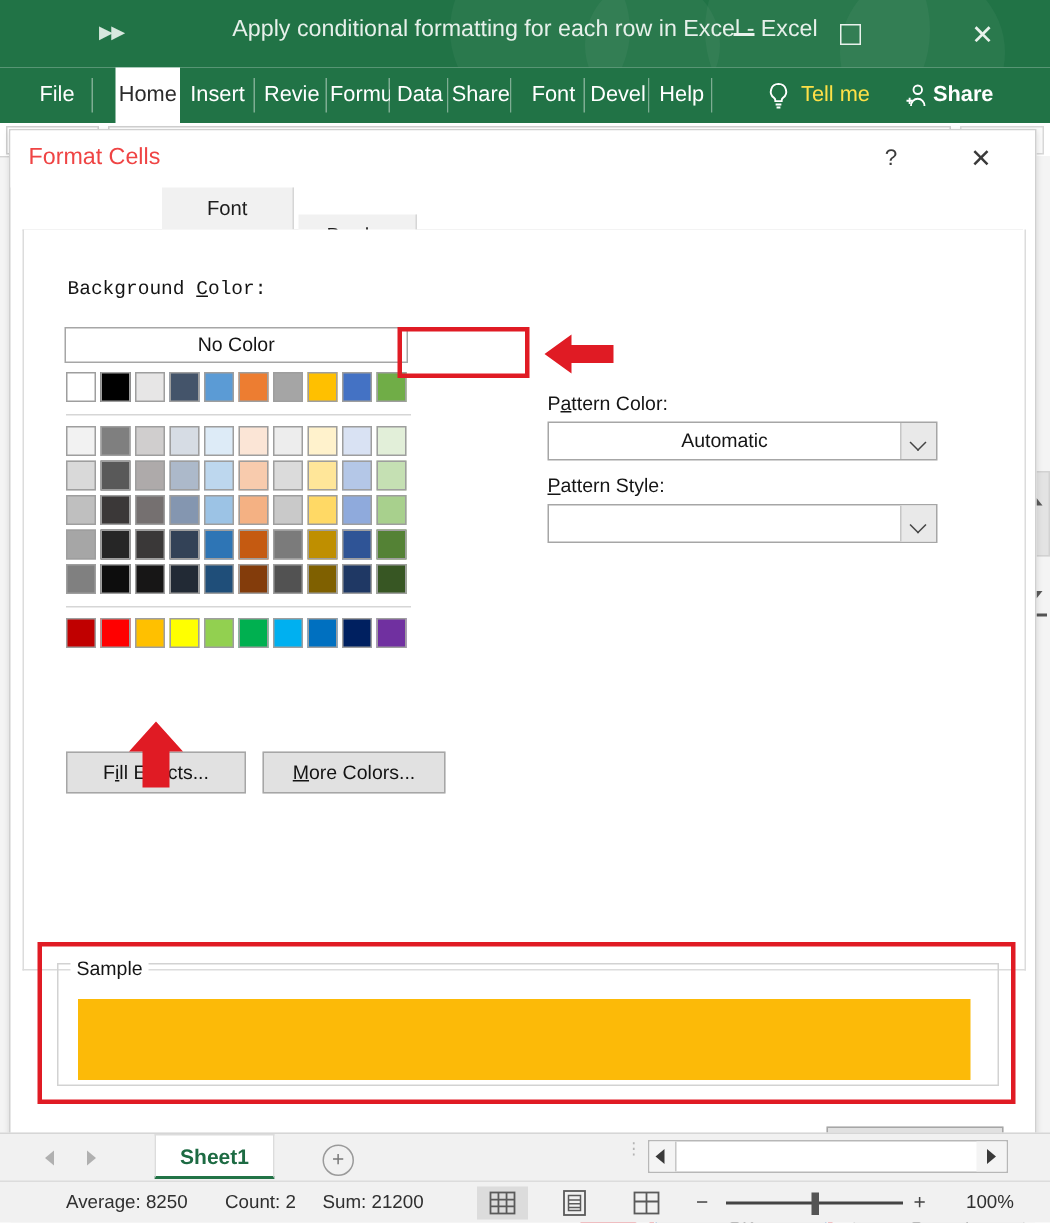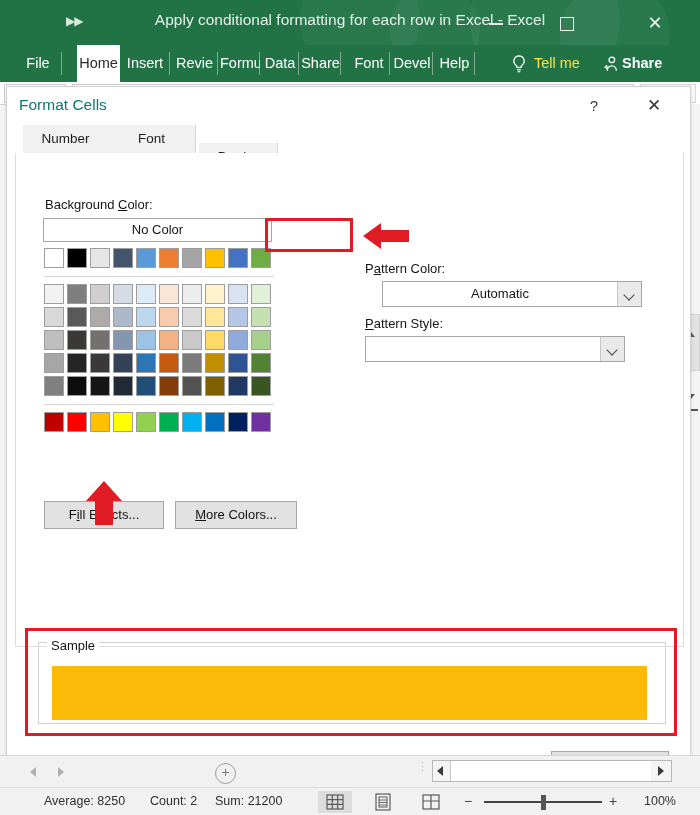--- a/index.html
+++ b/index.html
@@ -222,21 +222,21 @@
   #dlg-titlebar {
     position: absolute;
     left: 0; top: 0;
     width: 683px; height: 38px;
     background: #ffffff;
   }
   #dlg-title {
     position: absolute;
     left: 12px; top: 9px;
     font-size: 15.5px;
-    color: #0f766e;
+    color: #ef4444;
   }
   #dlg-help {
     position: absolute;
     left: 572px; top: 6px;
     width: 30px; height: 26px;
     line-height: 26px; text-align: center;
     font-size: 15px;
     color: #3a3a3a;
   }
   #dlg-close {
@@ -362,21 +362,21 @@
   }
   .combo .cbtn::after {
     content: "";
     position: absolute;
     left: 7px; top: 9px;
     width: 7px; height: 7px;
     border-left: 1.4px solid #444;
     border-bottom: 1.4px solid #444;
     transform: rotate(-45deg);
   }
-  #pattern-color-combo { left: 375px; top: 194px; width: 260px; }
+  #pattern-color-combo { left: 358px; top: 194px; width: 260px; }
   #pattern-style-combo { left: 358px; top: 249px; width: 260px; }
 
   .winbtn {
     position: absolute;
     border: 1px solid #a6a6a6;
     background: #e1e1e1;
     font-size: 13px;
     color: #141414;
     text-align: center;
     box-sizing: border-box;
@@ -637,28 +637,27 @@
 
   <div id="dialog">
 
     <div id="dlg-titlebar">
       <div id="dlg-title">Format Cells</div>
       <div id="dlg-help">?</div>
       <div id="dlg-close">✕</div>
     </div>
 
     <div id="tabstrip">
-      <div class="dtab" id="tab-number">Number</div>
       <div class="dtab" id="tab-font">Font</div>
       <div class="dtab" id="tab-border">Border</div>
     </div>
 
     <div id="dlg-body"></div>
 
-    <div class="flabel" style="left:38px;top:110px;">
+    <div class="flabel" style="left:38px;top:98px;font-family:Liberation Mono, monospace;">
       Background <u>C</u>olor:
     </div>
     <div id="nocolor-btn">No Color</div>
 
     <div id="palette">
         <div class="prow">
           <div class="sw" style="left: 0px; background: rgb(255, 255, 255);"></div>
           <div class="sw" style="left: 23px; background: rgb(0, 0, 0);"></div>
           <div class="sw" style="left: 46px; background: rgb(231, 230, 230);"></div>
           <div class="sw" style="left: 69px; background: rgb(68, 84, 106);"></div>
@@ -781,20 +780,21 @@
       <path d="M21 2 L39 22 L30 22 L30 46 L12 46 L12 22 L3 22 Z" fill="#e01b24"></path>
     </svg>
     <svg class="arrow" id="arrow-ok" viewBox="0 0 48 32">
       <path d="M46 16 L28 3 L28 10 L2 10 L2 22 L28 22 L28 29 Z" fill="#e01b24"></path>
     </svg>
   </div>
 
   <div id="tabbar">
     <div class="navarrow" id="nav-prev"></div>
     <div class="navarrow" id="nav-next"></div>
+    <div id="sheet-tab">Sheet1</div>
     <div id="add-sheet">+</div>
     <div id="tab-dots">⋮</div>
     <div id="hscroll"></div>
     <div id="hs-left">
       <div class="hsarrow" style="left:4px;border-right:6px solid #3a3a3a;"></div>
     </div>
     <div id="hs-right">
       <div class="hsarrow" style="left:7px;border-left:6px solid #3a3a3a;"></div>
     </div>
   </div>

